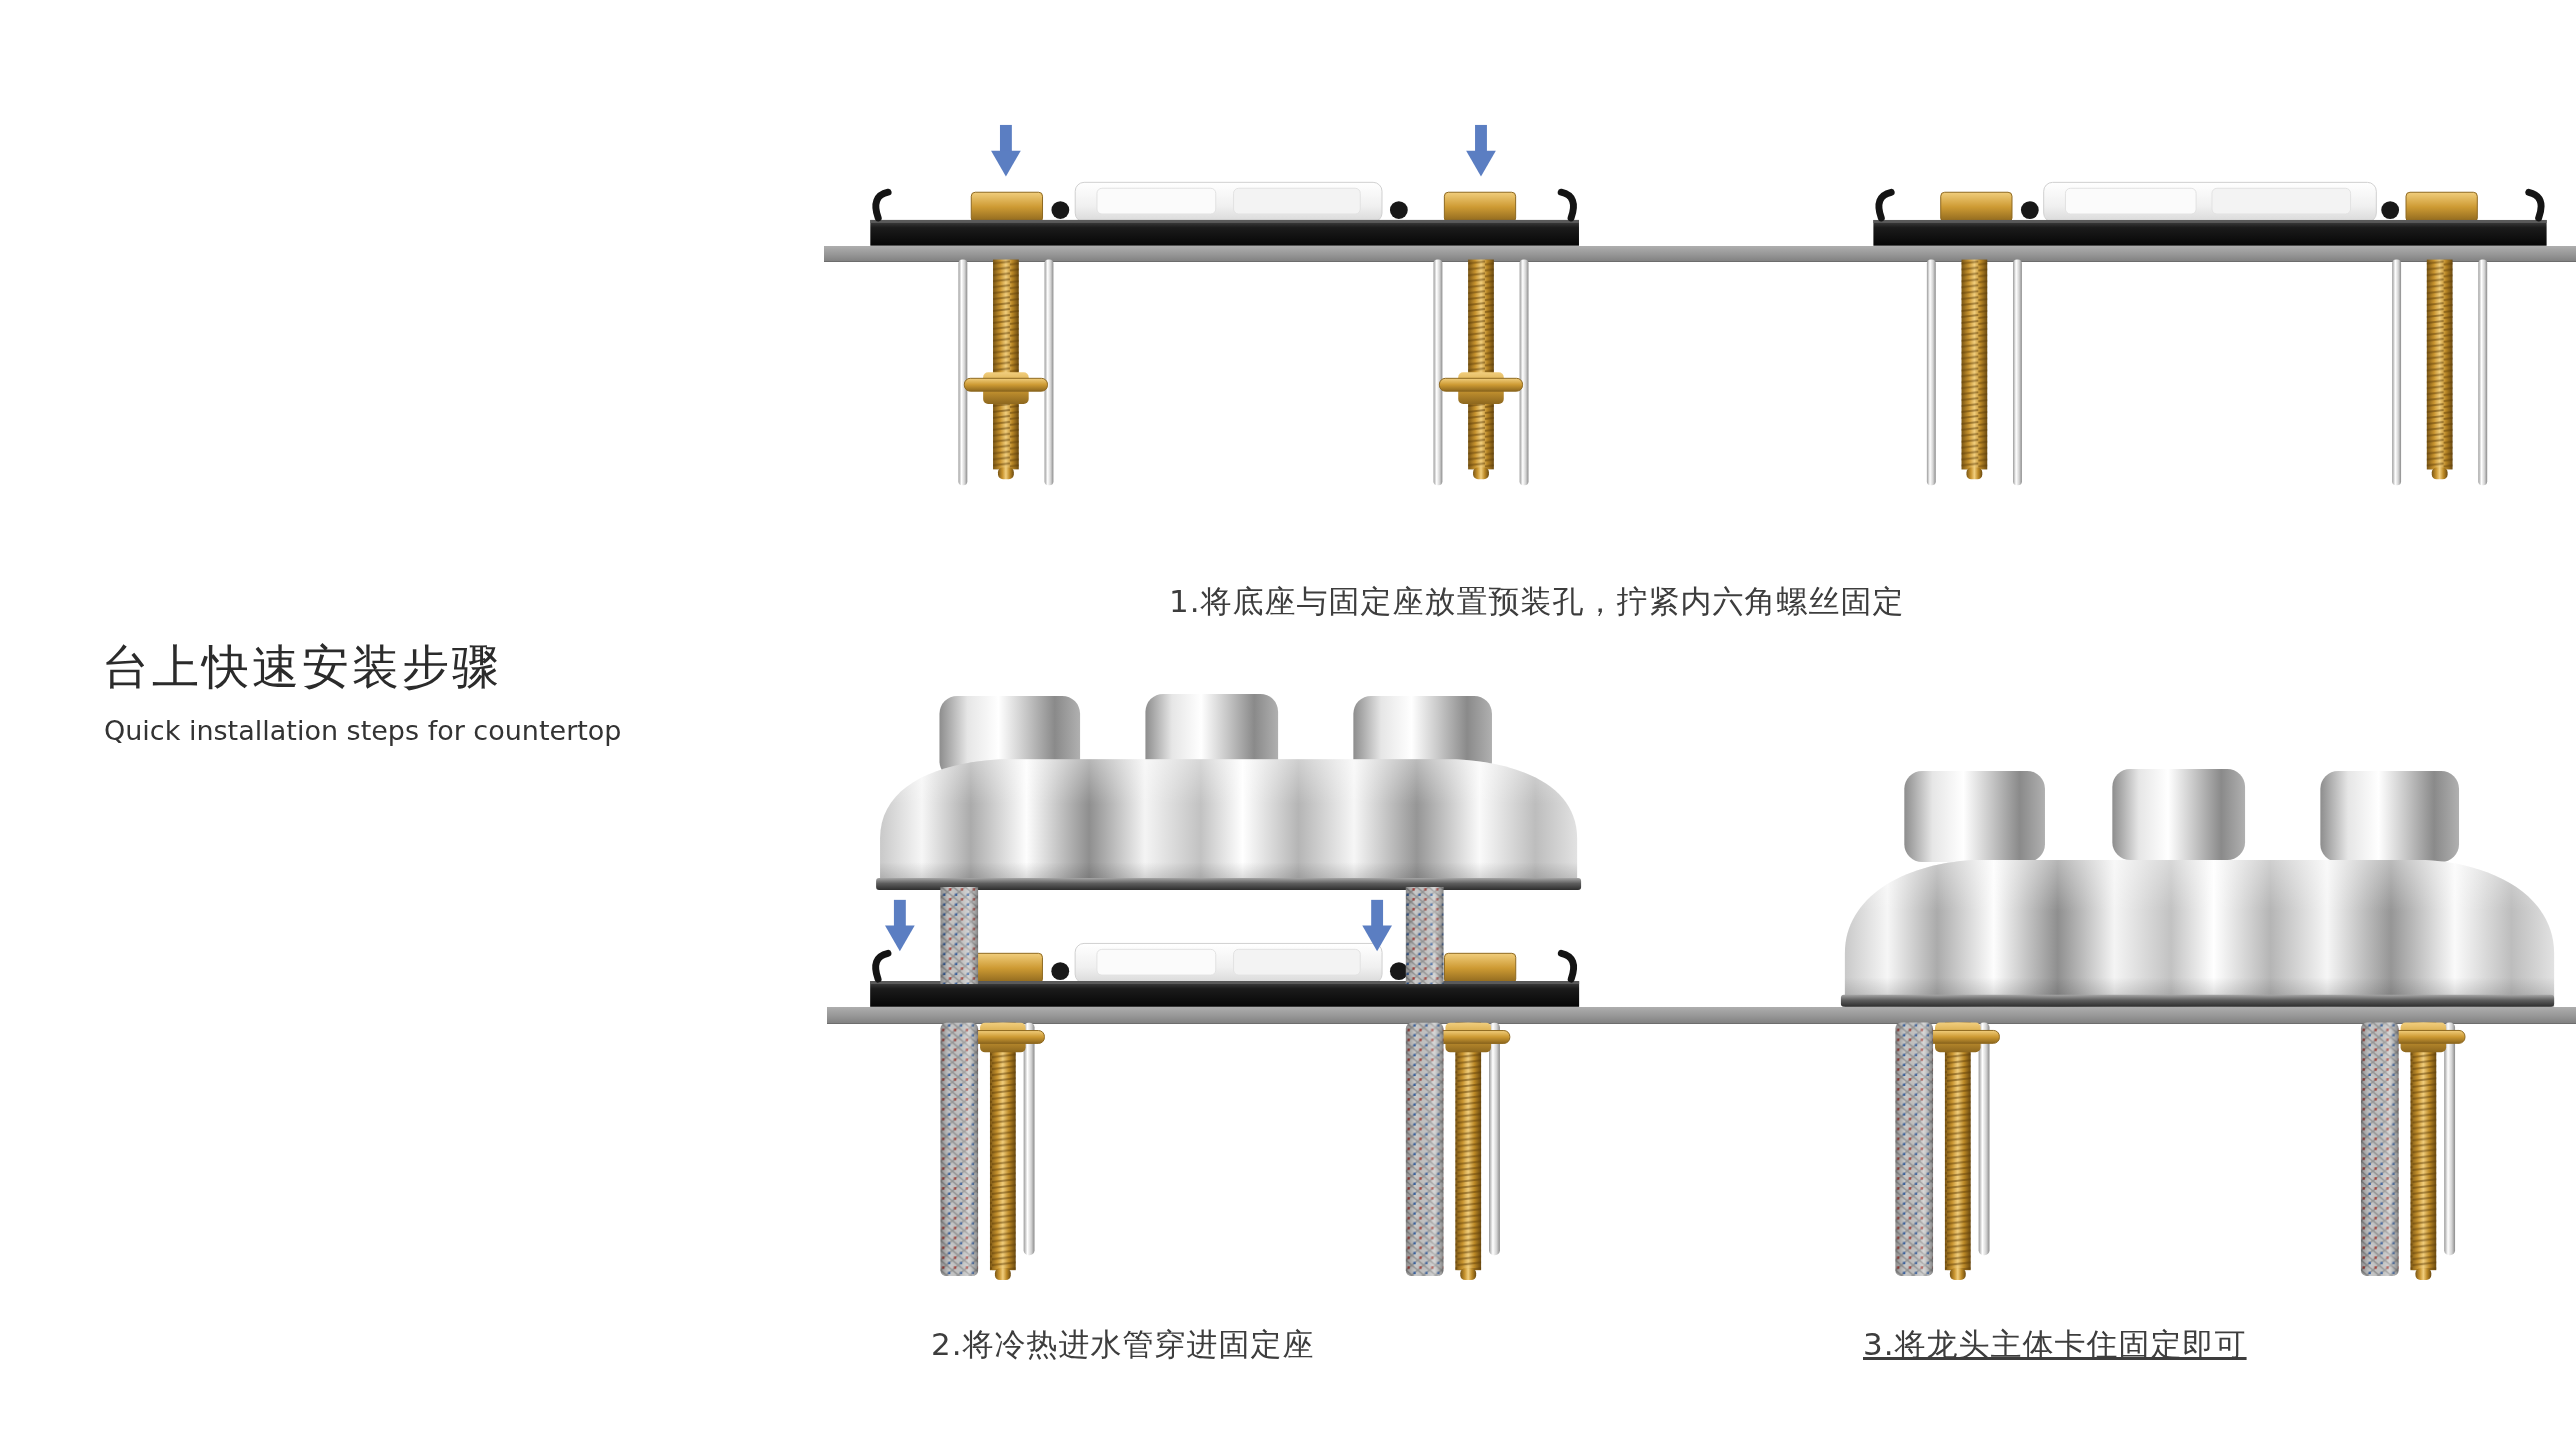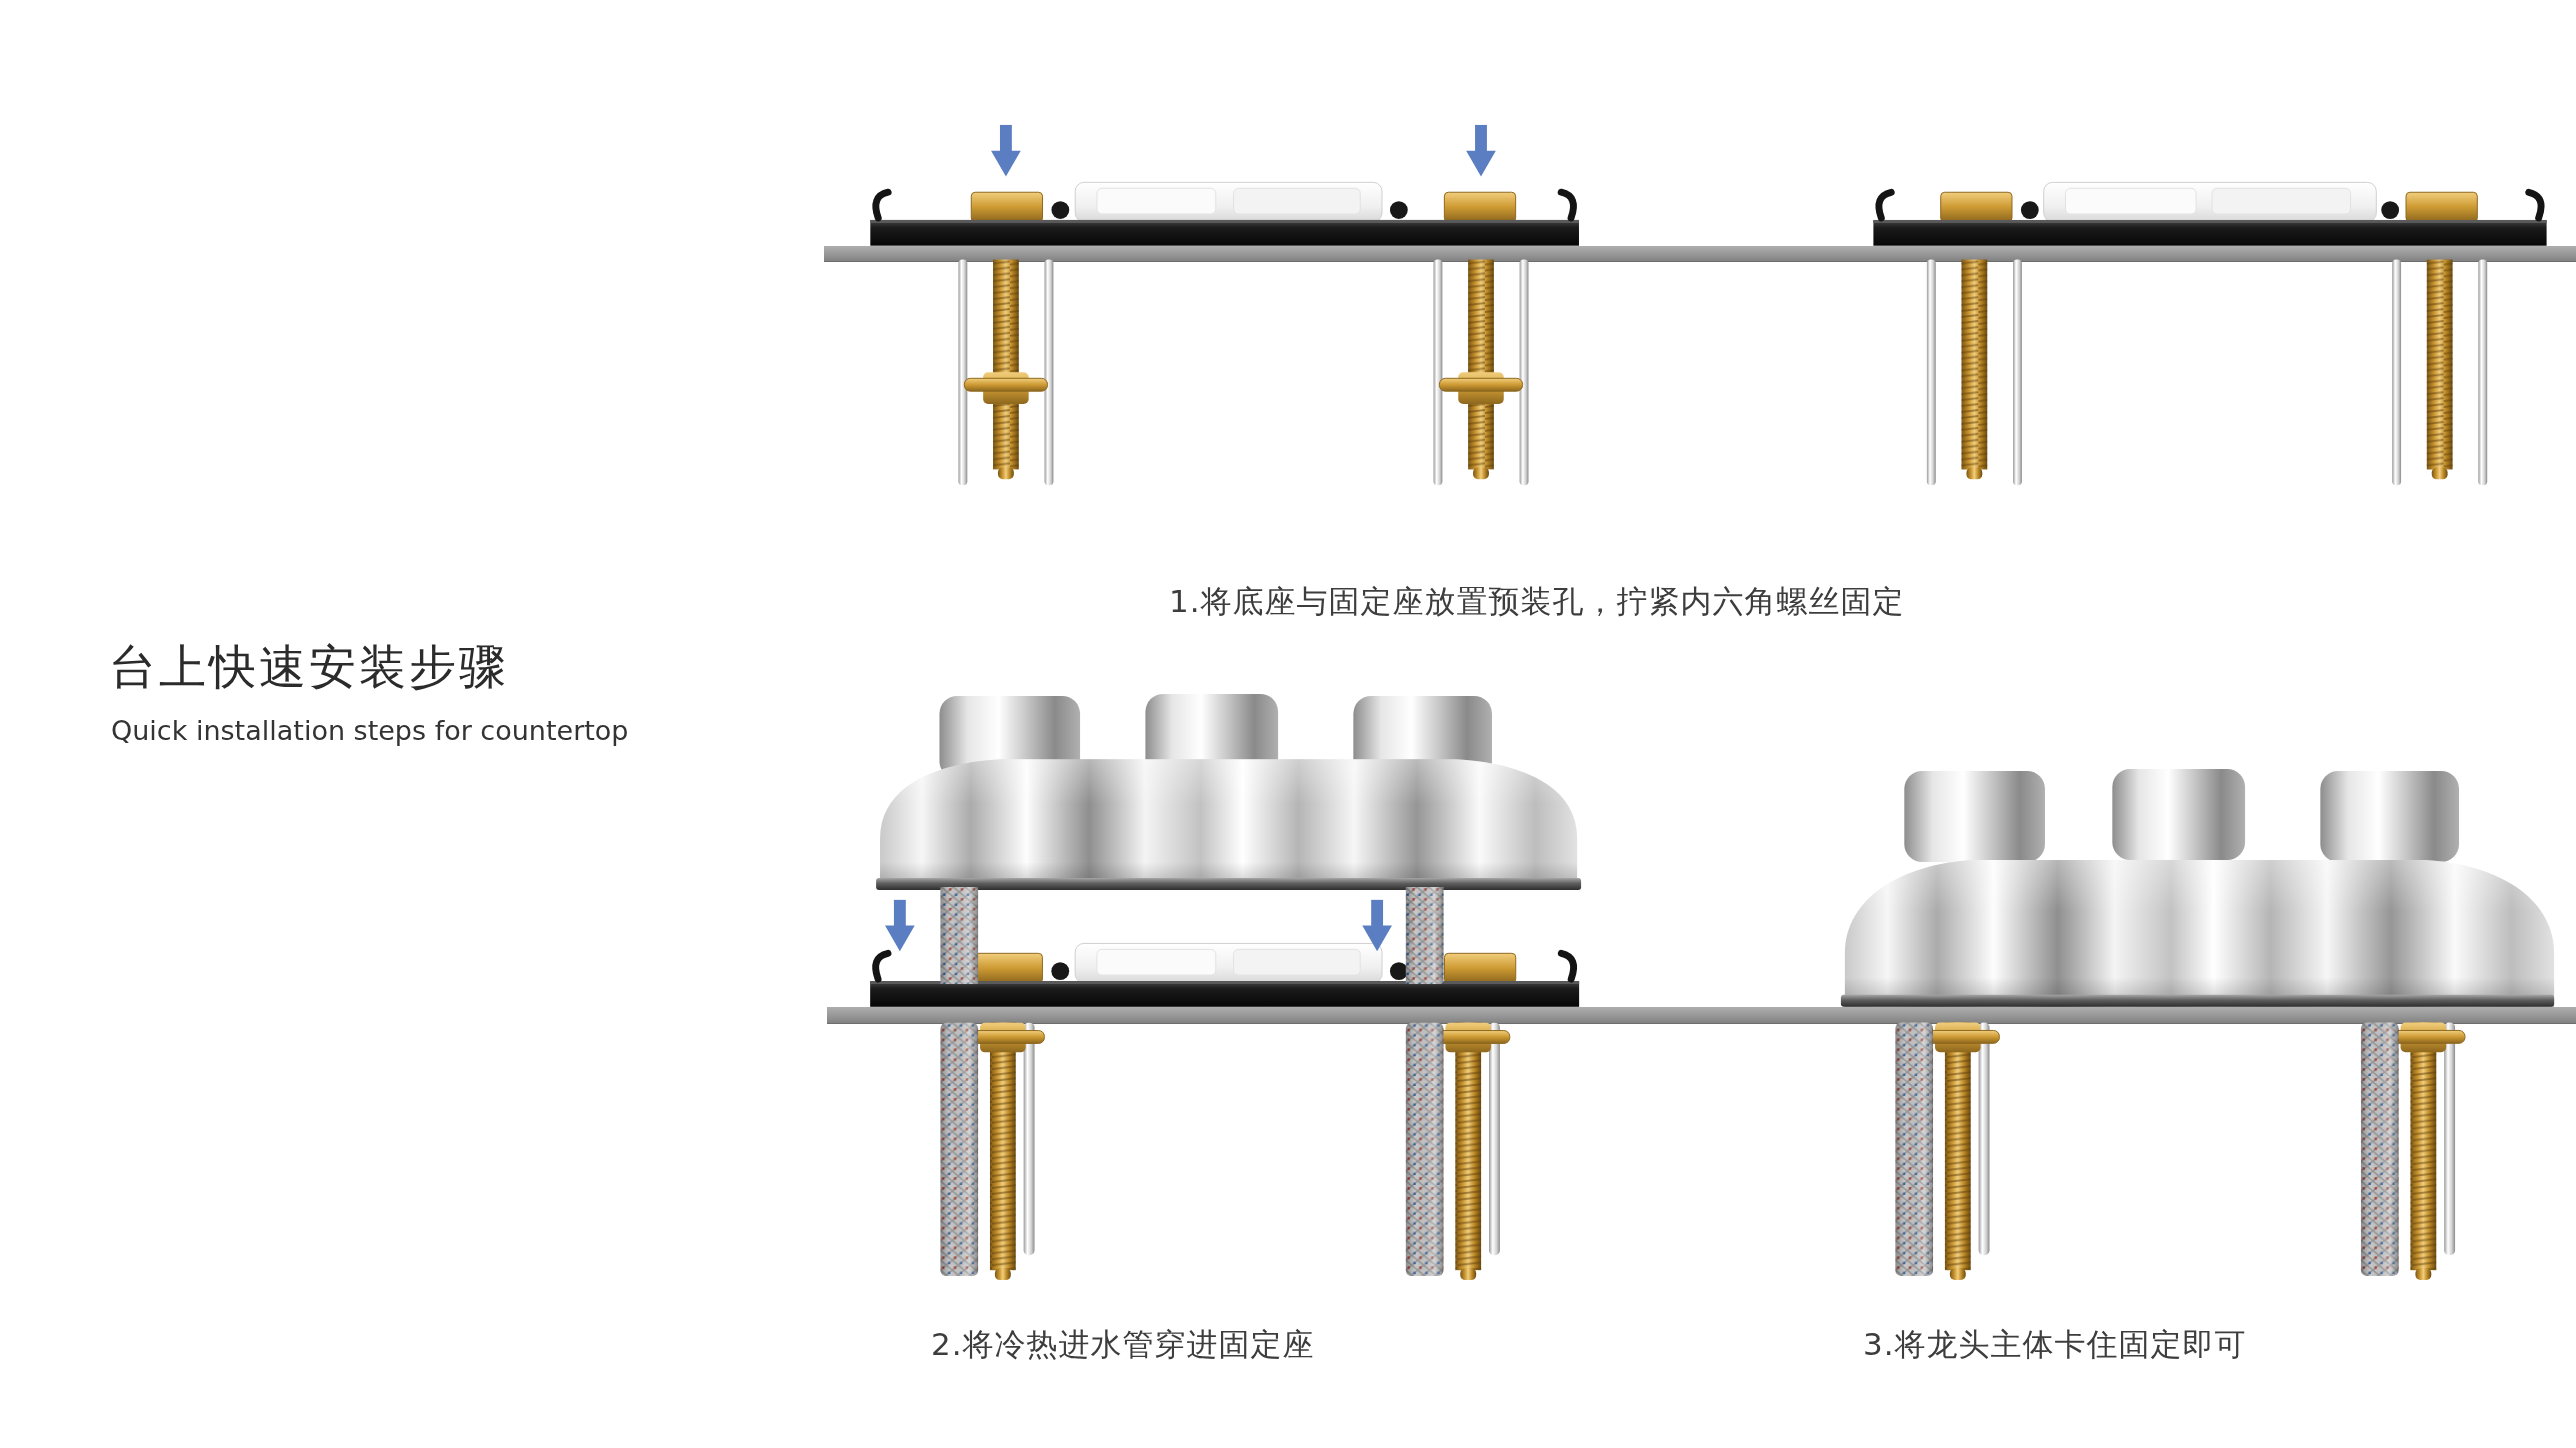--- a/index.html
+++ b/index.html
@@ -1,35 +1,35 @@
 <!DOCTYPE html>
 <html><head>
 <meta charset="utf-8">
 <style>
   html,body{margin:0;padding:0;background:#ffffff;}
   .stage{
     position:relative;width:2576px;height:1449px;background:#ffffff;overflow:hidden;
     font-family:"DejaVu Sans","Liberation Sans",sans-serif;color:#2e2e2e;
   }
   .defs-svg{position:absolute;width:0;height:0;}
-  .intro{position:absolute;left:109px;top:636px;}
+  .intro{position:absolute;left:102px;top:636px;}
   .intro h1{margin:0;font-size:47px;font-weight:500;letter-spacing:3px;color:#2b2b2b;}
   .intro p{margin:16px 0 0 2px;font-size:27px;font-weight:400;color:#333333;}
   .countertop{position:absolute;background:linear-gradient(#aeaeae,#979797 55%,#828282);box-shadow:0 1px 0 #6d6d6d;}
   .countertop-top{left:824px;top:246px;width:1752px;height:15px;}
   .countertop-bottom{left:827px;top:1007px;width:1749px;height:16px;}
   .fig{position:absolute;}
   .fig-a{left:852px;top:119px;width:773px;height:386px;}
   .fig-b{left:1863px;top:119px;width:694px;height:396px;}
   .fig-c{left:852px;top:684px;width:773px;height:604px;}
   .fig-d{left:1823px;top:763px;width:753px;height:525px;}
   .caption{position:absolute;font-size:31px;color:#3d3d3d;letter-spacing:1px;}
   .caption-1{left:1169px;top:581px;width:1169px;}
   .caption-2{left:931px;top:1324px;width:594px;}
-  .caption-3{left:1863px;top:1324px;width:614px;}
+  .caption-3{left:1863px;top:1324px;width:614px;text-decoration:underline;}
 </style>
 </head>
 <body>
 
 <div class="stage">
 
   <svg class="defs-svg" aria-hidden="true">
     <defs>
       <linearGradient id="chromeH" x1="0" y1="0" x2="1" y2="0">
         <stop offset="0" stop-color="#c9c9c9"></stop>

